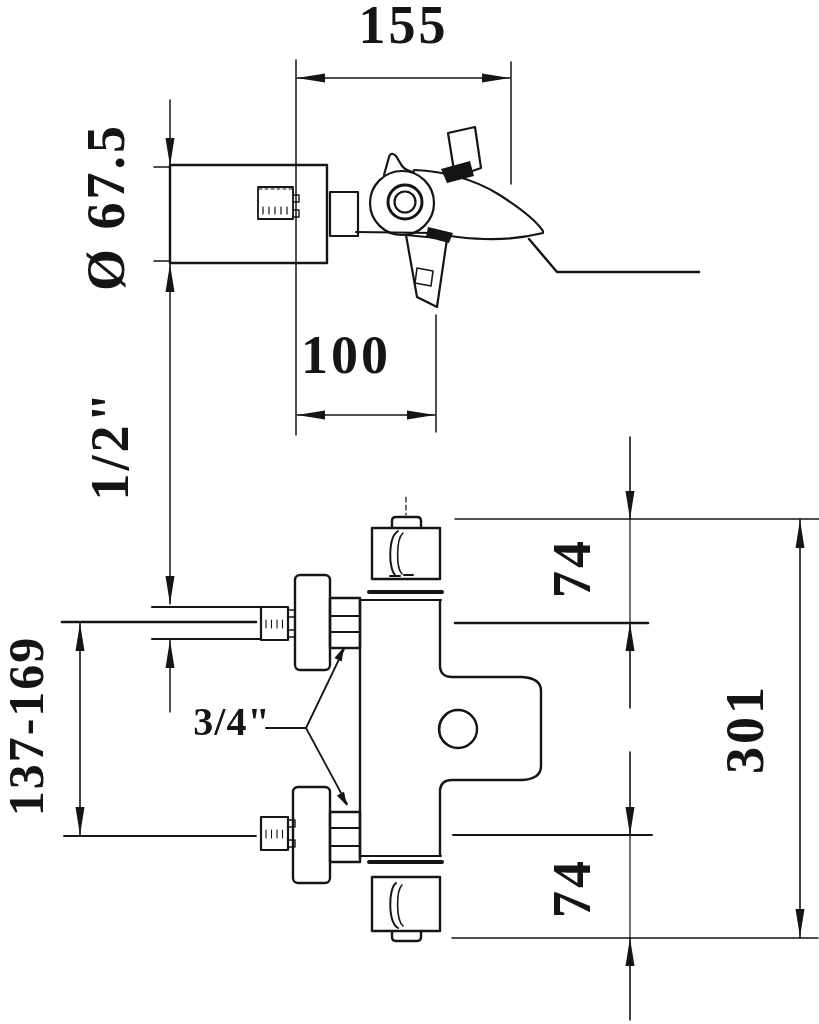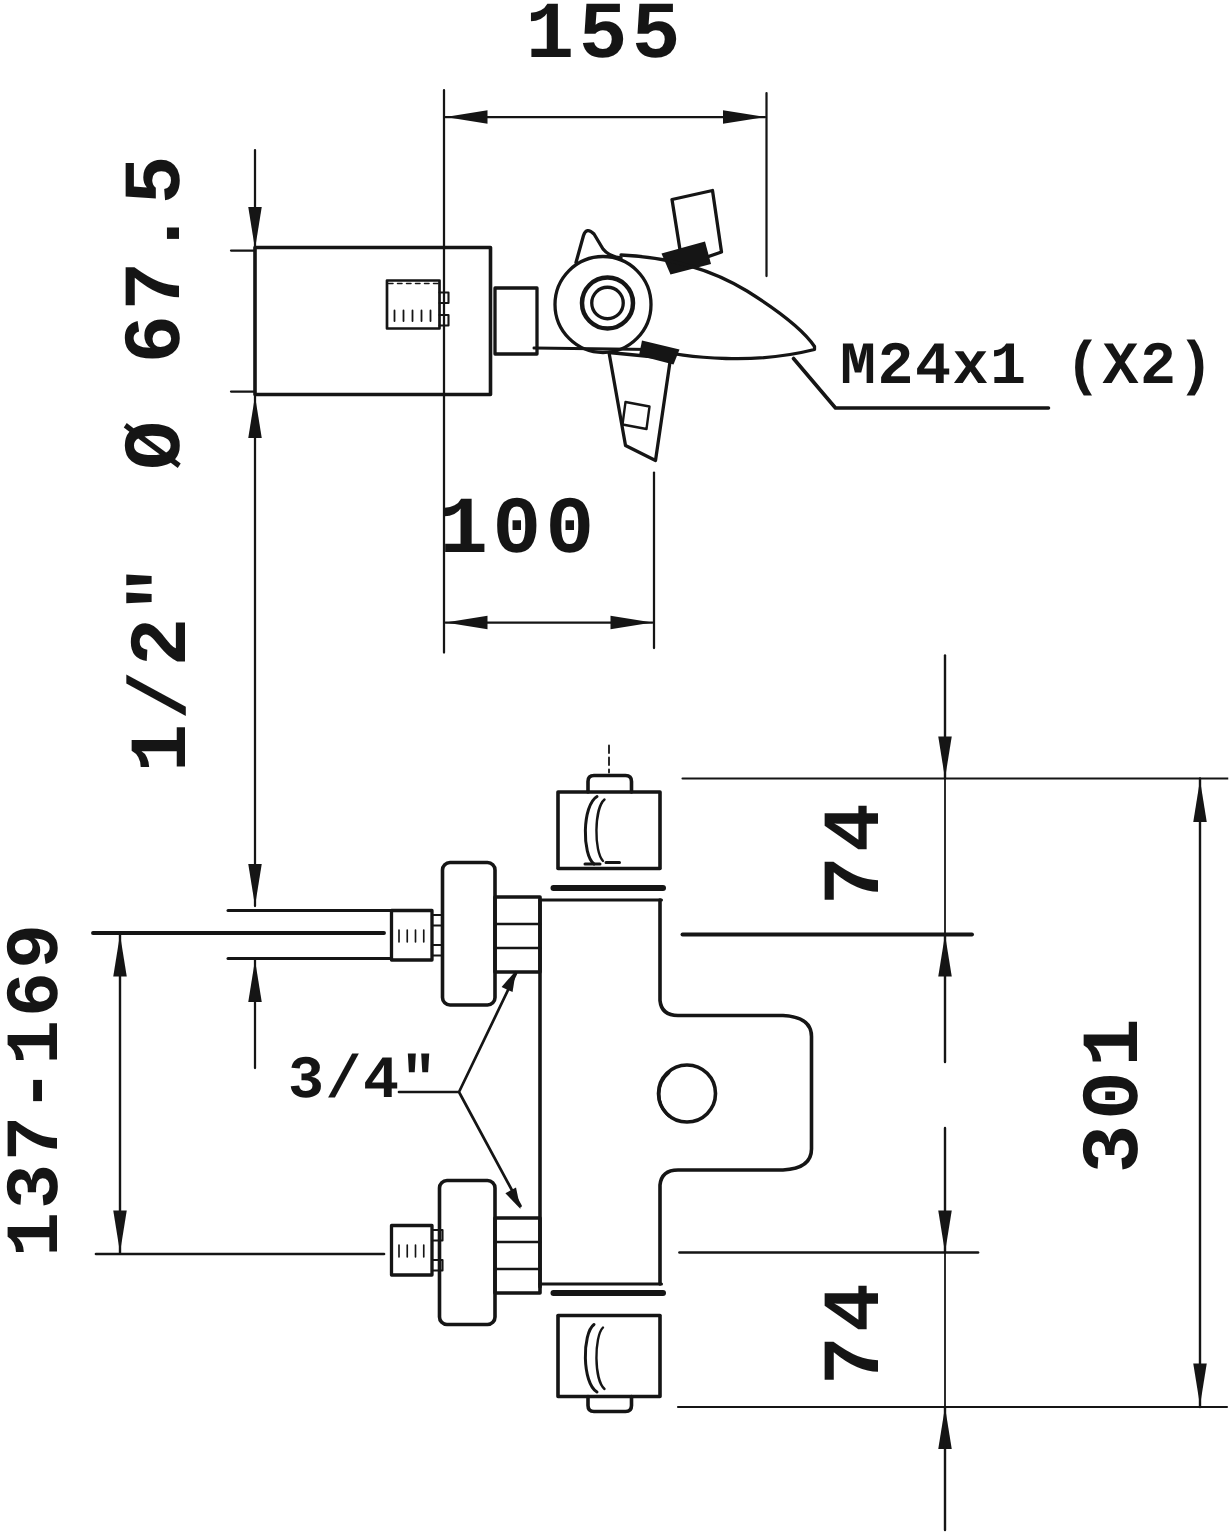--- a/index.html
+++ b/index.html
@@ -1,17 +1,17 @@
 <!DOCTYPE html>
 <html><head>
 <meta charset="utf-8">
 <style>
   html,body{margin:0;padding:0;background:#fff;}
   .page{position:relative;width:819px;height:1024px;background:#fff;overflow:hidden;
-        font-family:Liberation Mono, monospace;color:#111;}
+        font-family:Liberation Serif, serif;color:#111;}
   svg{position:absolute;left:0;top:0;}
   .lbl{position:absolute;font-weight:700;color:#151515;white-space:nowrap;
        text-align:center;line-height:1;}
   .rot{transform:rotate(-90deg);}
   .big{font-size:54px;letter-spacing:3px;}
   .med{font-size:40px;letter-spacing:1px;}
 </style>
 </head>
 <body>
 
@@ -184,21 +184,20 @@
     <polygon points="800,937 795.5,909 804.5,909" fill="#151515" stroke="none"></polygon>
   </g>
 </svg>
 
 <div class="lbl big" style="left:296px;top:-2px;width:215px;">155</div>
 
 <div class="lbl big rot" style="left:0px;top:176px;width:220px;height:62px;">Ø 67.5</div>
 
 <div class="lbl big" style="left:276px;top:328px;width:140px;">100</div>
 
-<div class="lbl med" style="left:560px;top:226px;width:240px;text-align:left;">M24x1 (X2)</div>
 
 <div class="lbl big rot" style="left:42px;top:416px;width:140px;height:58px;">1/2"</div>
 
 <div class="lbl rot" style="left:-97px;top:699px;width:250px;height:54px;font-size:50px;letter-spacing:2px;">137-169</div>
 
 <div class="lbl med" style="left:192px;top:702px;width:80px;">3/4"</div>
 
 <div class="lbl big rot" style="left:518px;top:540px;width:110px;height:56px;">74</div>
 
 <div class="lbl big rot" style="left:671px;top:701px;width:150px;height:56px;">301</div>

